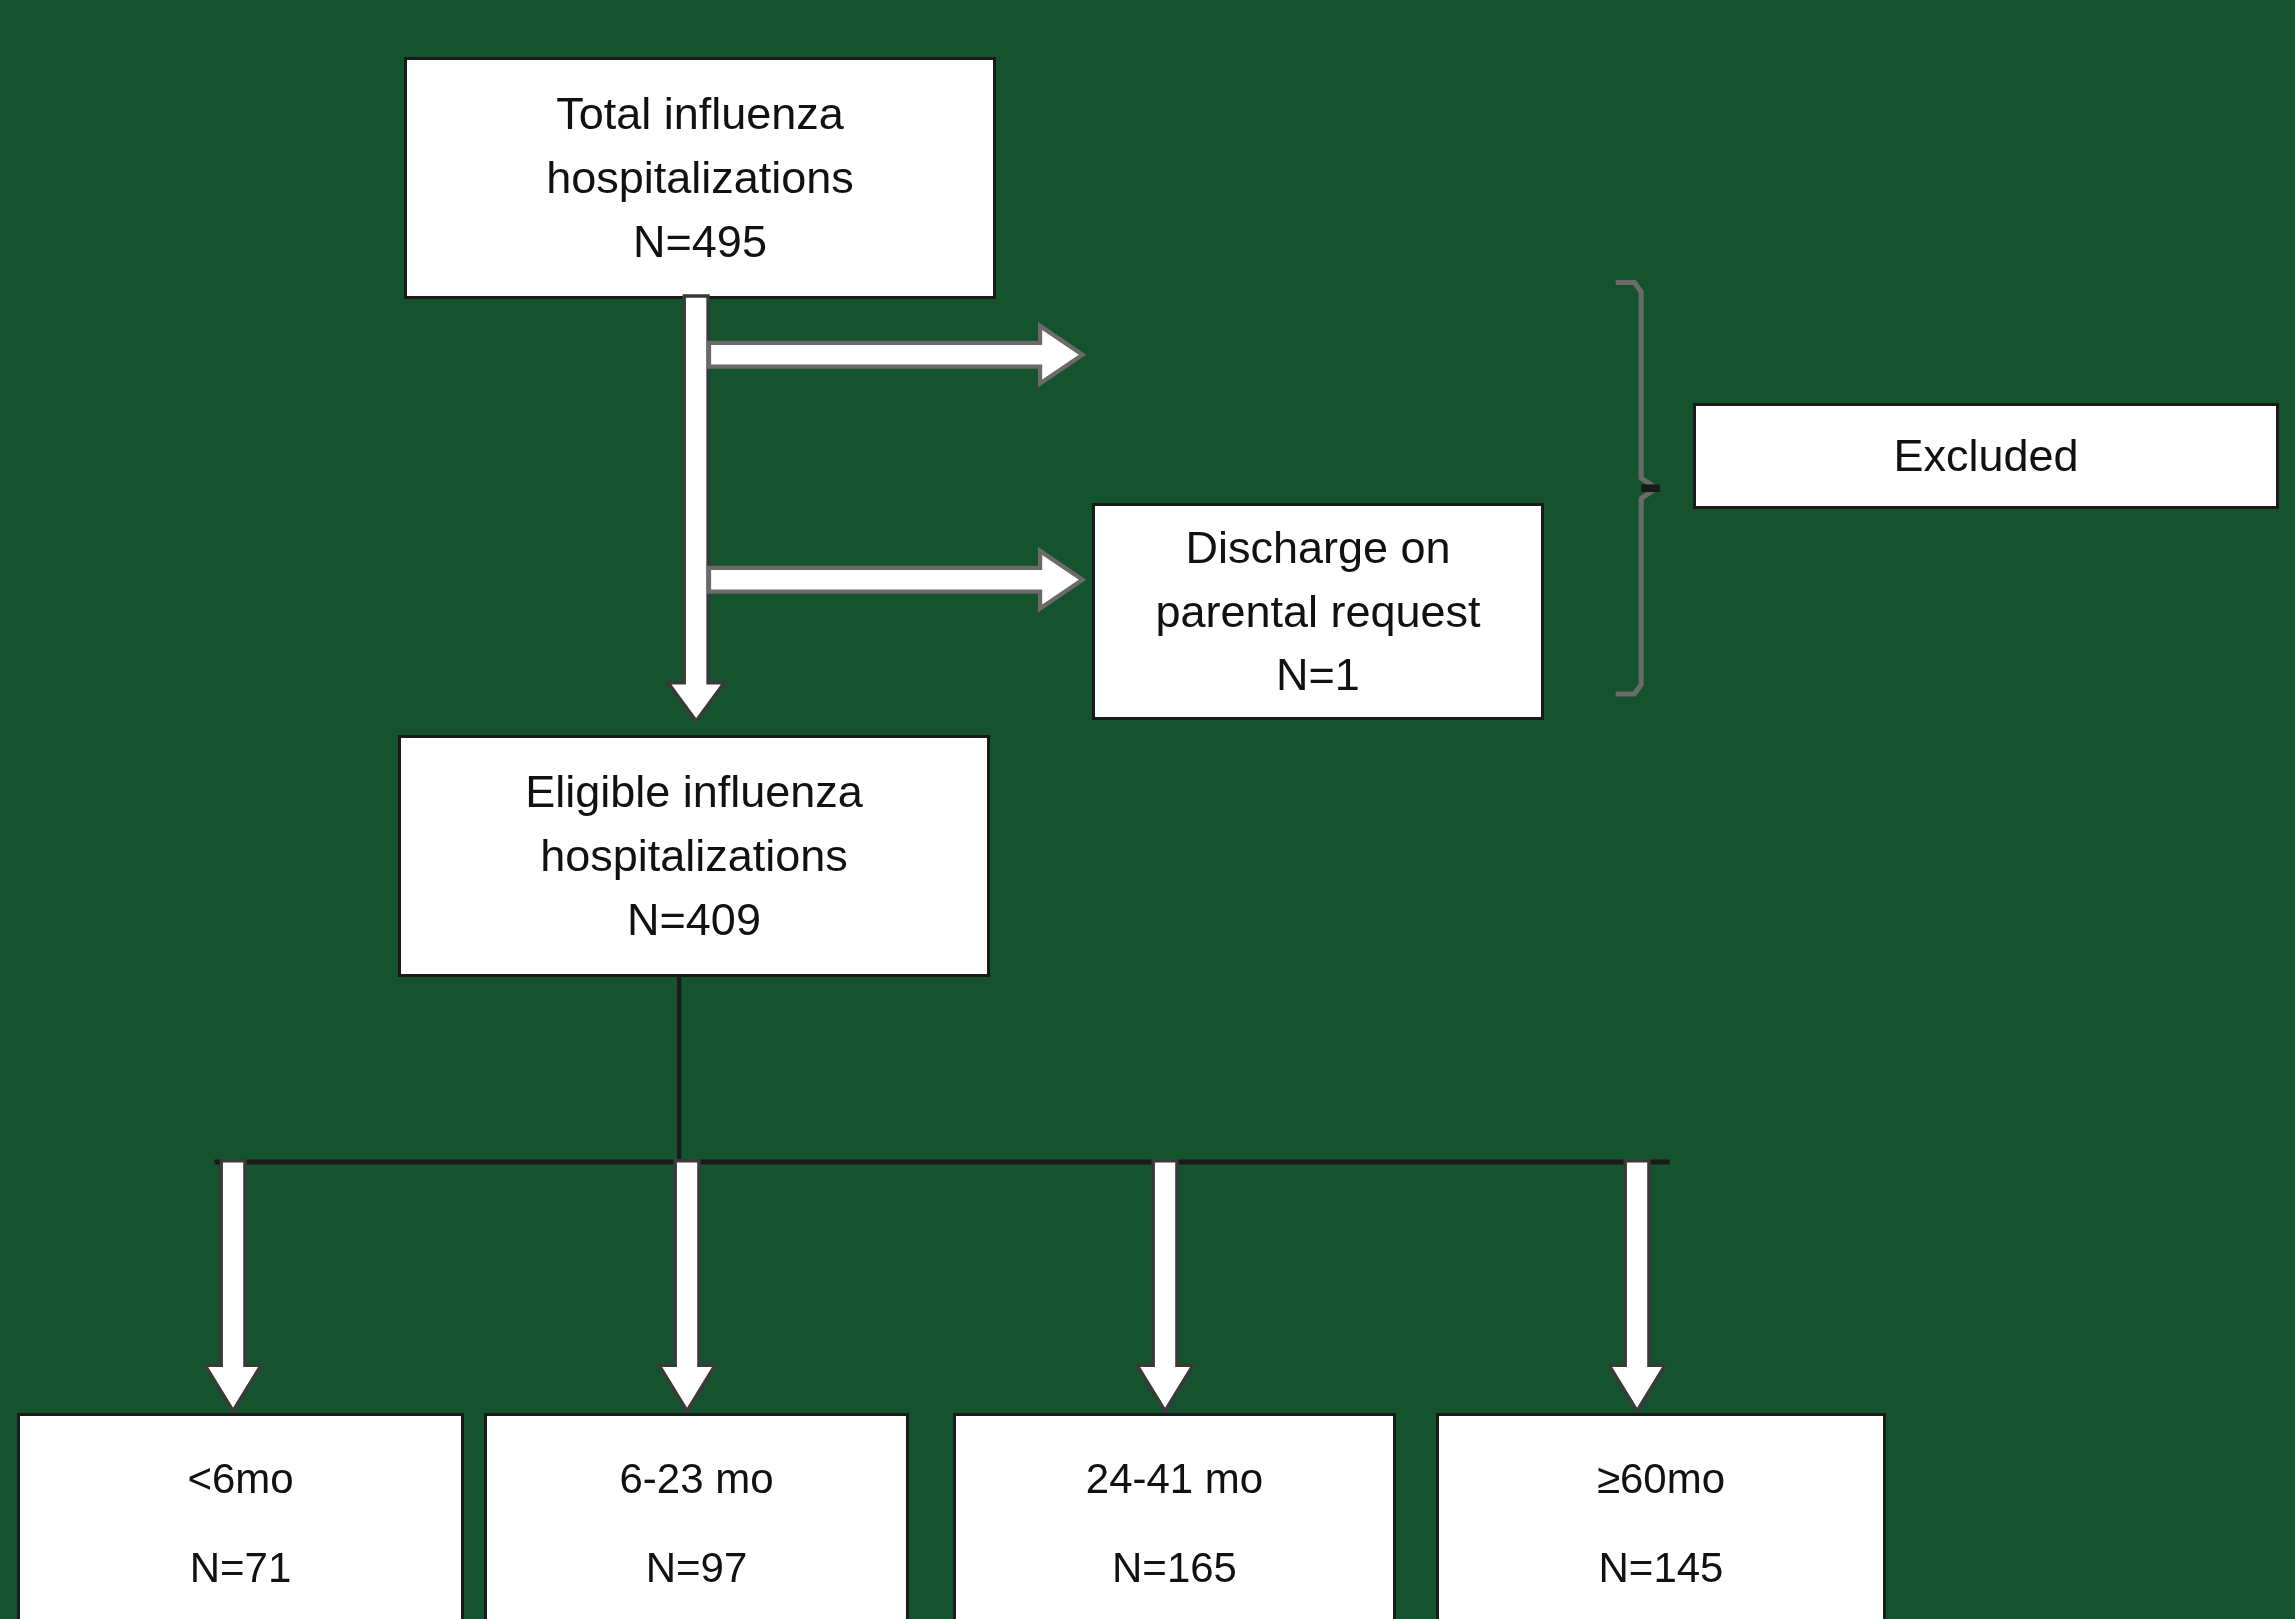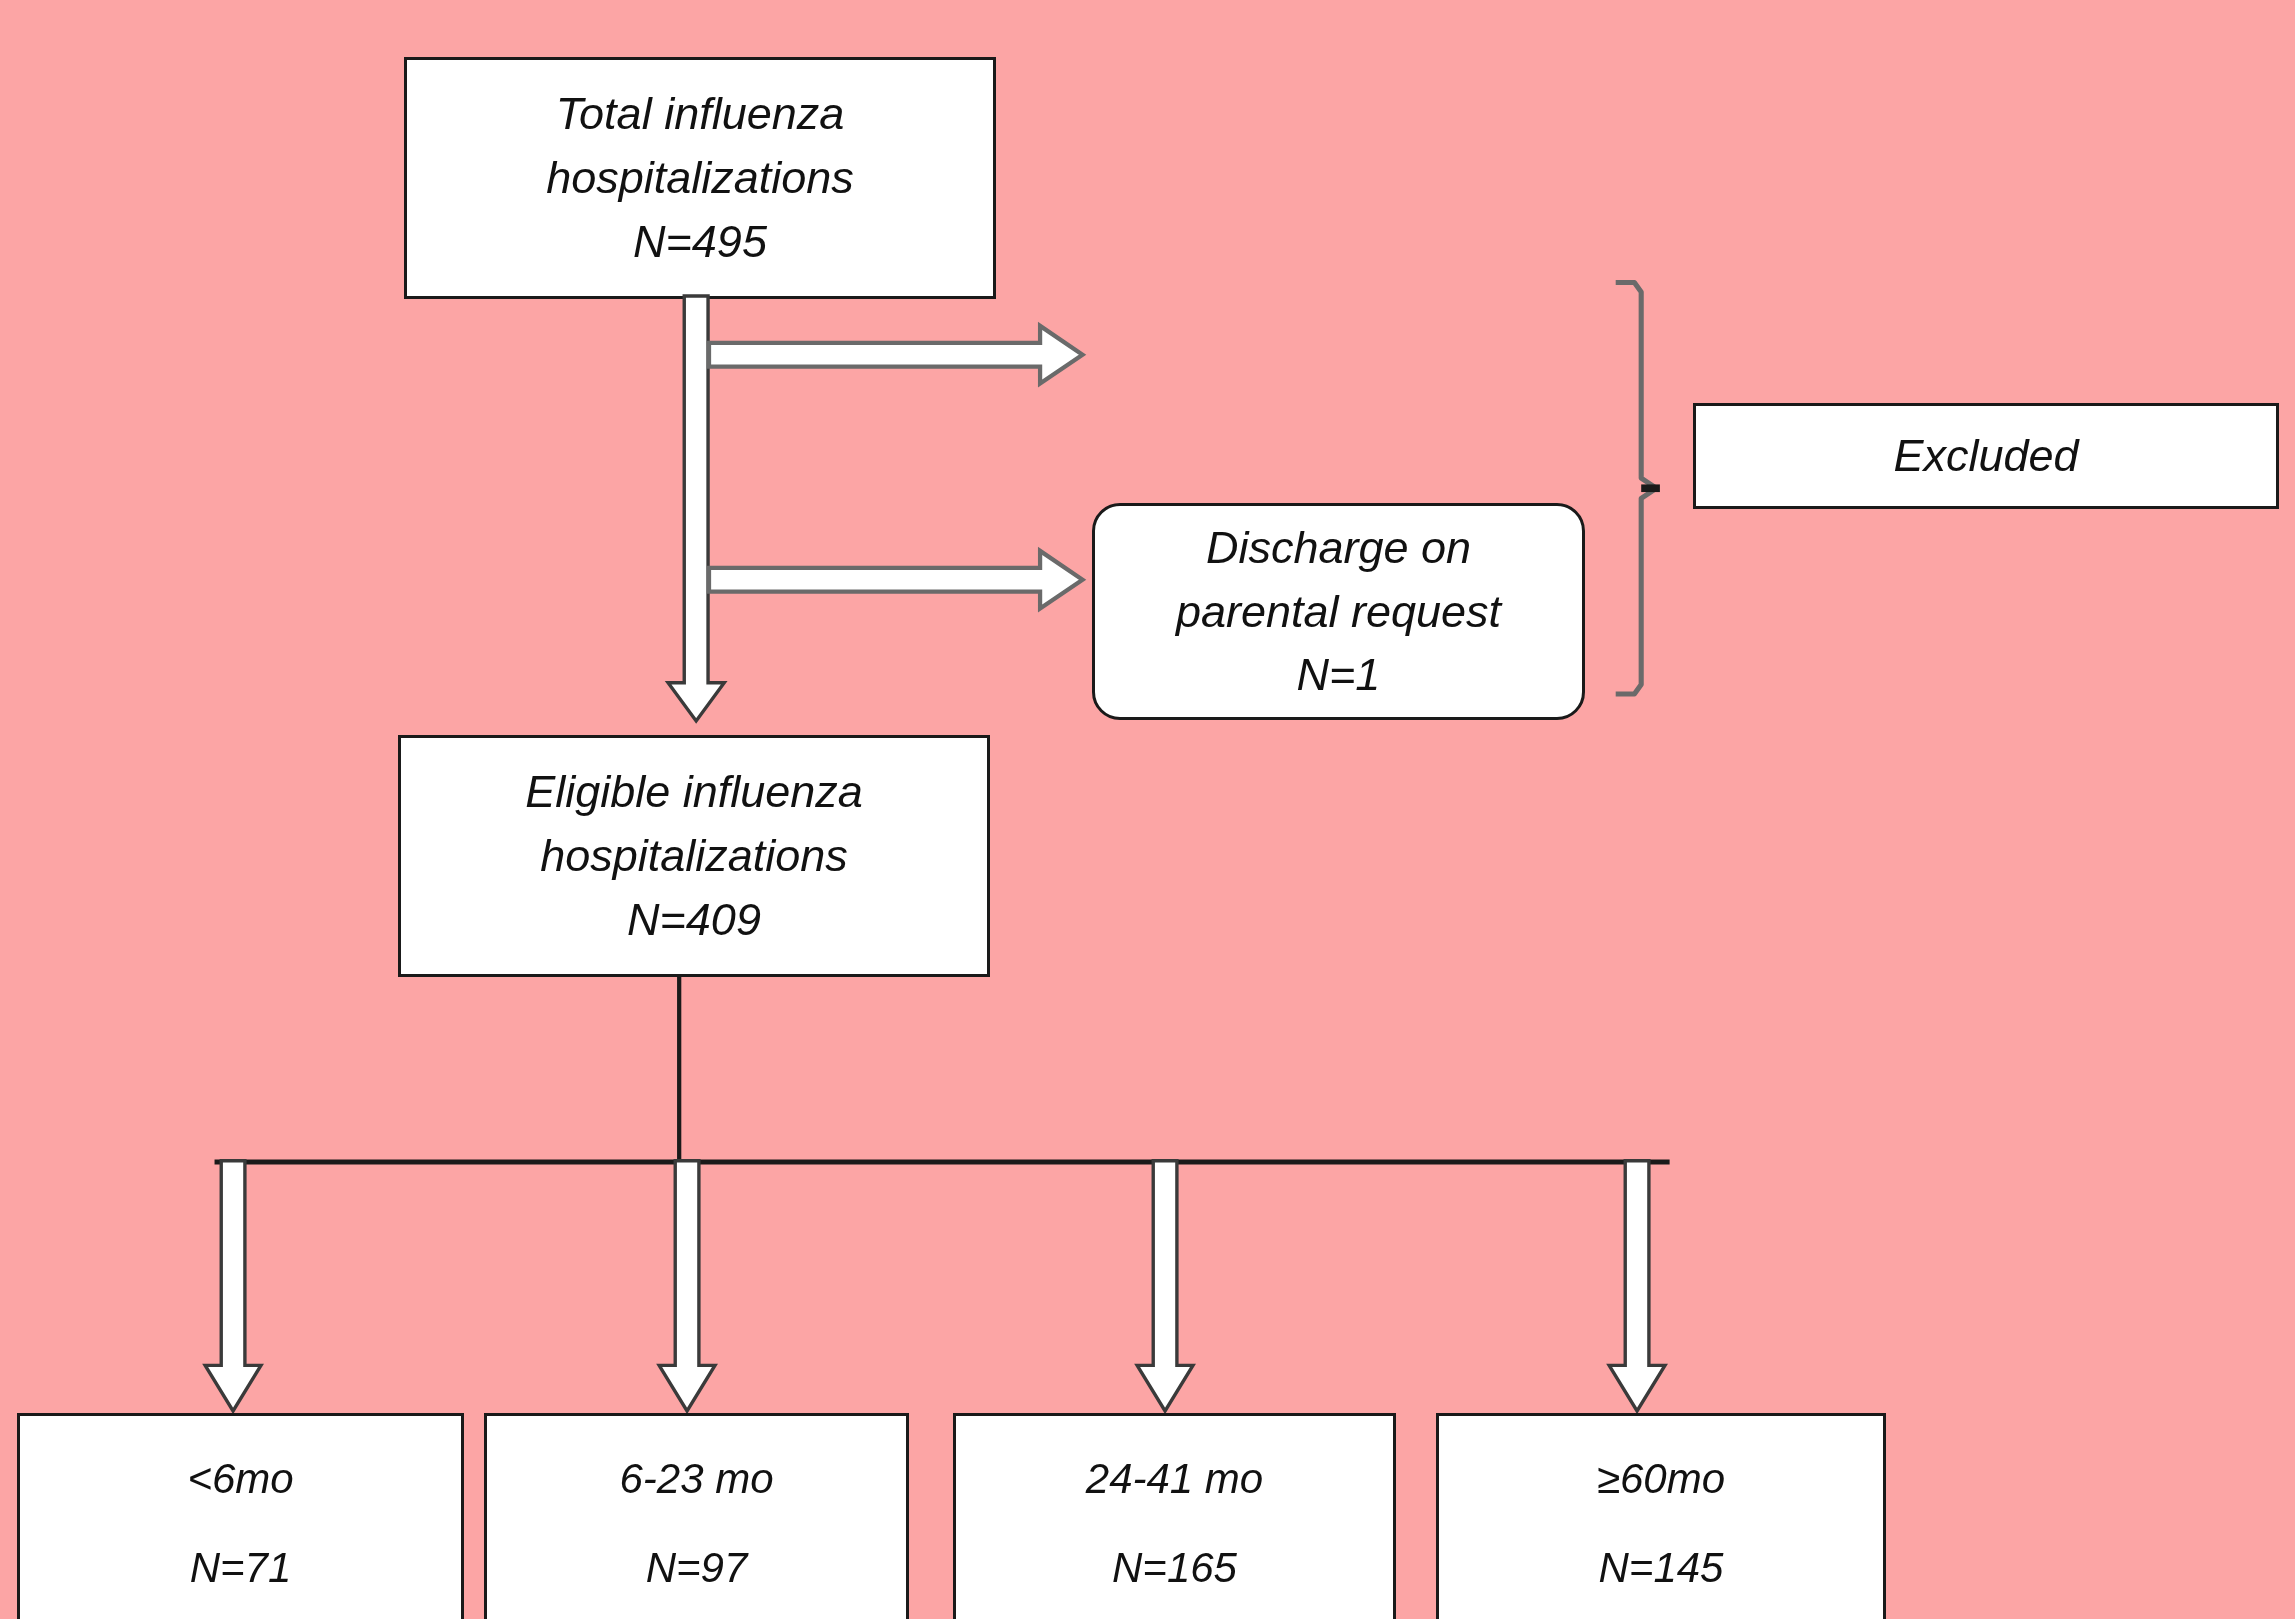--- a/index.html
+++ b/index.html
@@ -4,24 +4,23 @@
 <style>
   html, body {
     margin: 0;
     padding: 0;
     background: #ffffff;
   }
   #canvas {
     position: relative;
     width: 2295px;
     height: 1619px;
-    background: #fca5a5;
+    background: #14532d;
     font-family: "Liberation Sans", "DejaVu Sans", sans-serif;
     overflow: hidden;
-    font-style: italic;
   }
   .node {
     position: absolute;
     box-sizing: border-box;
     border: 3.4px solid #1a1a1a;
     background: #ffffff;
     display: flex;
     flex-direction: column;
     align-items: center;
     justify-content: center;
@@ -36,23 +35,22 @@
   
   #node-total {
     left: 404px;  top: 57px;  width: 592px;  height: 242px;
     font-size: 45px;
   }
   #node-lack {
     left: 1092px; top: 231px; width: 493px; height: 242px;
     font-size: 45px;
   }
   #node-discharge {
-    left: 1092px; top: 503px; width: 493px; height: 217px;
+    left: 1092px; top: 503px; width: 452px; height: 217px;
     font-size: 45px;
-    border-radius: 28px;
   }
   #node-excluded {
     left: 1693px; top: 403px; width: 586px; height: 106px;
     font-size: 45px;
   }
   #node-eligible {
     left: 398px;  top: 735px; width: 592px; height: 242px;
     font-size: 45px;
   }
   .agebox {

